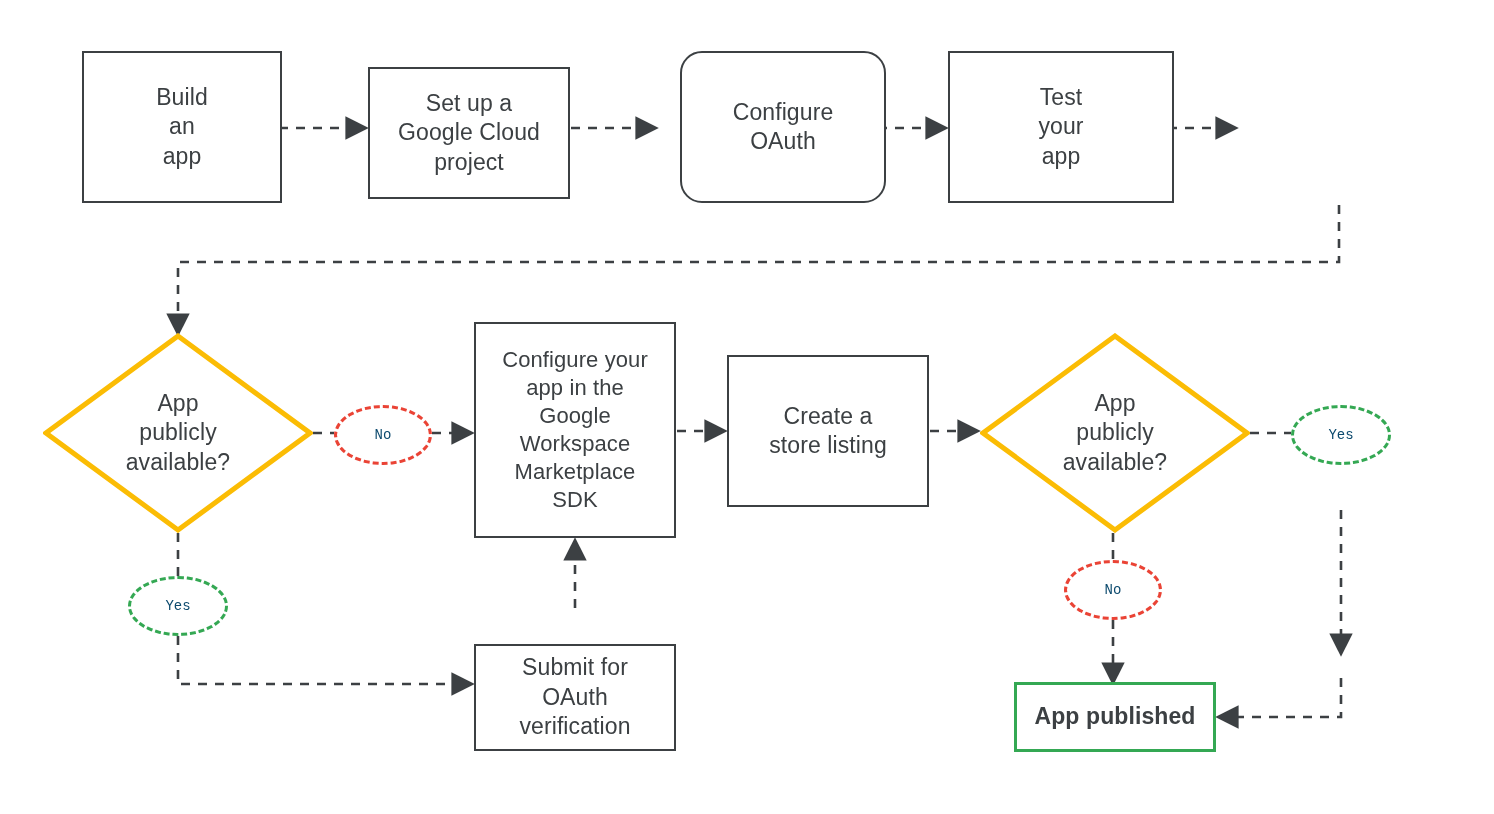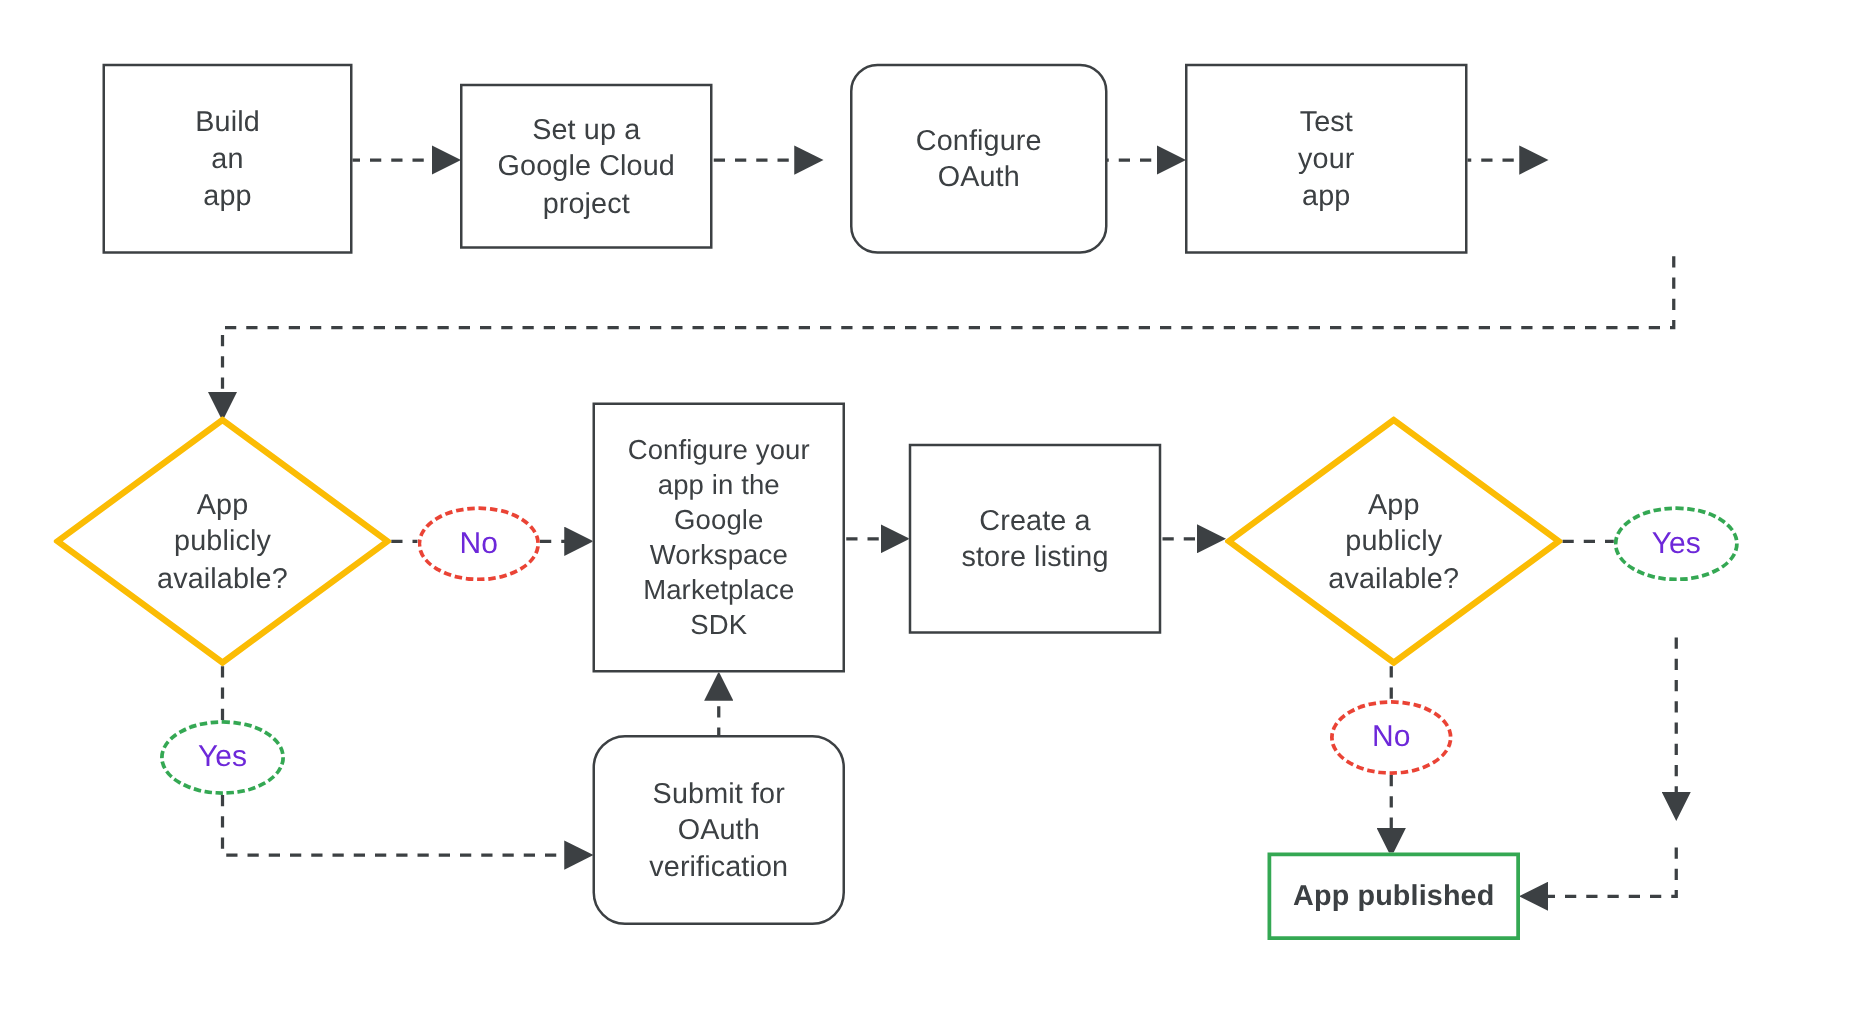--- a/index.html
+++ b/index.html
@@ -66,25 +66,26 @@
     width: 64%;
     text-align: center;
   }
   .edge-label {
     position: absolute;
     box-sizing: border-box;
     display: flex;
     align-items: center;
     justify-content: center;
     text-align: center;
-    color: #6d28d9;
-    font-size: 24px;
+    color: #0c4a6e;
+    font-size: 14px;
     background: #ffffff;
     border-radius: 50%;
     z-index: 3;
+    font-family: Liberation Mono, monospace;
   }
   .edge-label.yes {
     border: 3px dashed #34a853;
   }
   .edge-label.no {
     border: 3px dashed #ea4335;
   }
   .node-text {
     display: block;
   }
@@ -186,21 +187,21 @@
   <div class="node decision" style="left:980px; top:333px; width:270px; height:200px;">
     <svg class="diamond-svg" viewBox="0 0 270 200" preserveAspectRatio="none" xmlns="http://www.w3.org/2000/svg">
       <polygon points="135,3 267,100 135,197 3,100" fill="#ffffff" stroke="#fbbc04" stroke-width="5"></polygon>
     </svg>
     <span class="diamond-label">App
 publicly
 available?</span>
   </div>
 
 
-  <div class="node process" style="left:474px; top:588px; width:202px; height:152px;border-radius:26px;">
+  <div class="node process" style="left:474px; top:644px; width:202px; height:107px;">
     <span class="node-text">Submit for
 OAuth
 verification</span>
   </div>
 
   <div class="node terminal" style="left:1014px; top:682px; width:202px; height:70px;">
     <span class="node-text">App published</span>
   </div>
 
   <div class="edge-label no" style="left:334px; top:405px; width:98px; height:60px;">

